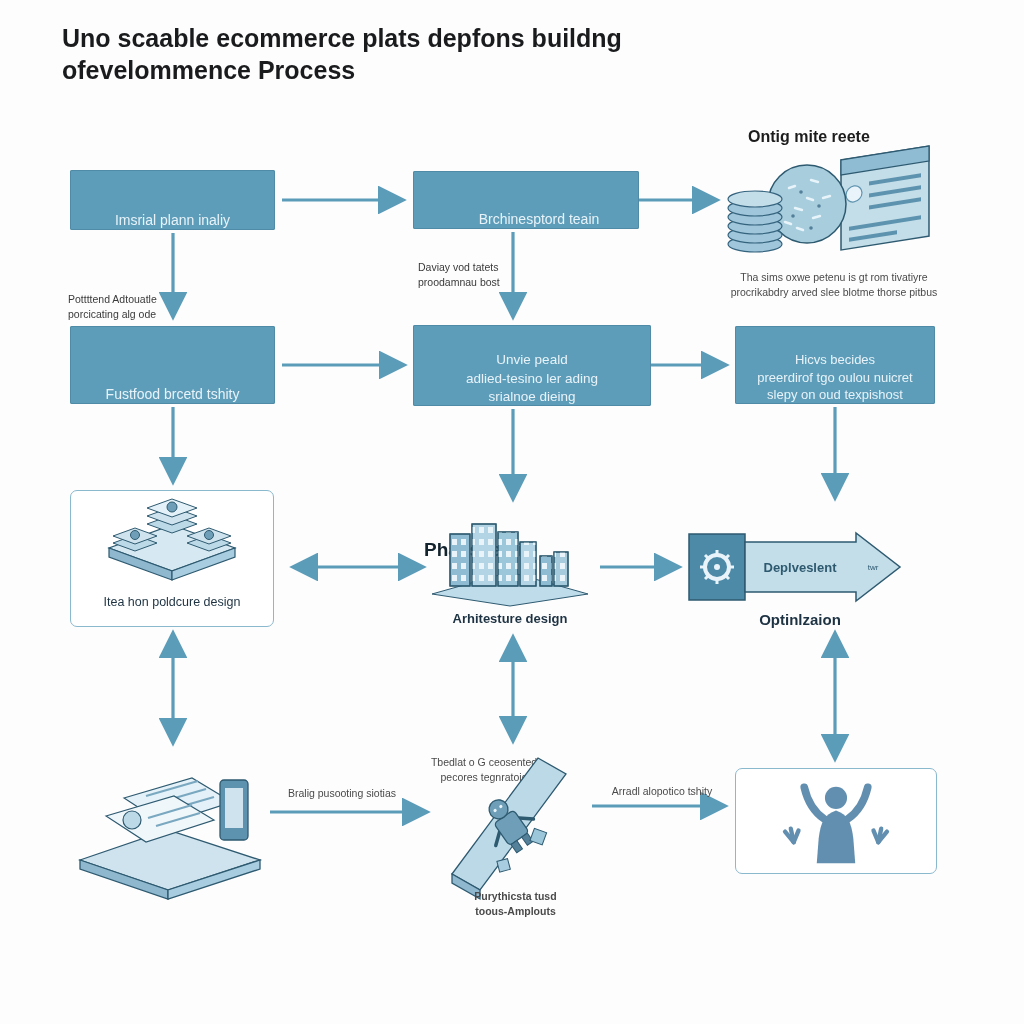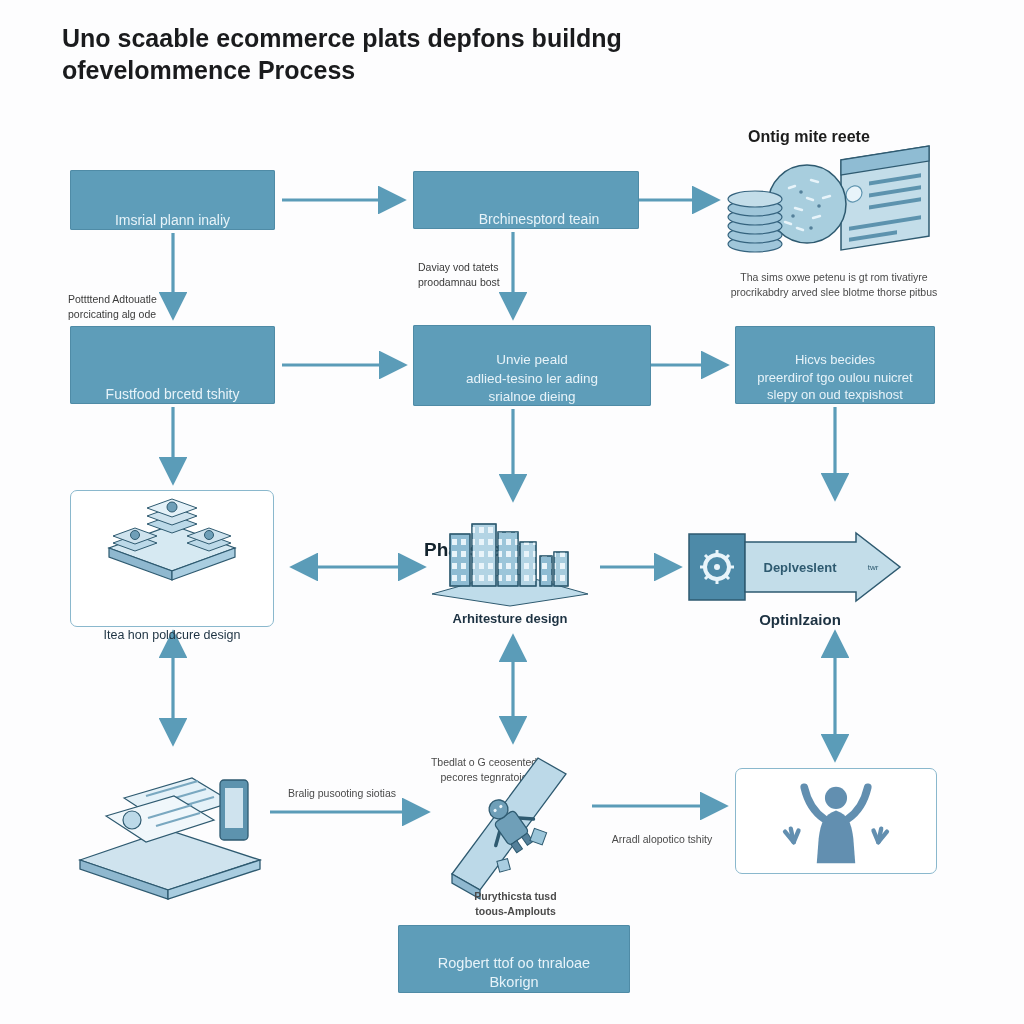--- a/index.html
+++ b/index.html
@@ -159,21 +159,21 @@
         <polygon points="138,33 160,41 138,49 116,41" fill="#cfe3ee"></polygon>
         <circle cx="138" cy="40" r="4.5" fill="#6f9fb8"></circle>
       </g>
       <g stroke="#2e5a70" stroke-width="1">
         <polygon points="101,20 126,29 101,38 76,29" fill="#bcd9e8"></polygon>
         <polygon points="101,12 126,21 101,30 76,21" fill="#cfe3ee"></polygon>
         <polygon points="101,4 126,13 101,22 76,13" fill="#e4f1f8"></polygon>
         <circle cx="101" cy="12" r="5" fill="#6f9fb8"></circle>
       </g>
     </svg>
-    <div class="cap capdark" style="left:0;top:102px;width:202px;font-size:12.5px;margin-top:33px;">Itea hon poldcure design</div>
+    <div class="cap capdark" style="left:0;top:102px;width:202px;font-size:12.5px;">Itea hon poldcure design</div>
   </div>
 
   <div class="bigl" style="left:424px;top:499px;">Phassee bie</div>
 
   <svg class="ill" style="left:432px;top:512px;" width="160" height="95" viewBox="0 0 160 95">
     <defs>
       <pattern id="win" width="9" height="12" patternUnits="userSpaceOnUse">
         <rect x="2" y="3" width="5" height="6" fill="#e9f4fa"></rect>
       </pattern>
     </defs>
@@ -285,37 +285,33 @@
     </g>
     <rect x="92" y="88" width="13" height="13" fill="#9cc6da" stroke="#2e5a70" stroke-width="1" transform="rotate(20 98 94)"></rect>
     <rect x="58" y="118" width="11" height="11" fill="#a9cde0" stroke="#2e5a70" stroke-width="1" transform="rotate(-15 63 123)"></rect>
   </svg>
 
   <div class="cap" style="left:428px;top:889px;width:175px;font-weight:bold;">
     <div>Purythicsta tusd</div>
     <div>toous-Amplouts</div>
   </div>
 
-  <div class="cap" style="left:592px;top:784px;width:140px;margin-top:48px;">Arradl alopotico tshity</div>
+  <div class="cap" style="left:592px;top:784px;width:140px;">Arradl alopotico tshity</div>
 
   <div class="outline-box" style="left:735px;top:768px;width:200px;height:104px;display:flex;align-items:center;justify-content:center;">
     <svg width="200" height="100" viewBox="0 0 200 104">
       <circle cx="100" cy="28" r="11.5" fill="#628fb0"></circle>
       <path d="M100,41 C 88,45 84,53 82,70 L80,96 L120,96 L118,70 C116,53 112,45 100,41 Z" fill="#628fb0"></path>
       <path d="M88,50 C76,42 70,30 67,17" stroke="#628fb0" stroke-width="8" fill="none" stroke-linecap="round"></path>
       <path d="M112,50 C124,42 130,30 133,17" stroke="#628fb0" stroke-width="8" fill="none" stroke-linecap="round"></path>
       <g stroke="#628fb0" stroke-width="4.5" stroke-linecap="round">
         <line x1="56" y1="74" x2="47" y2="63"></line>
           <line x1="56" y1="74" x2="53" y2="60"></line>
           <line x1="56" y1="74" x2="61" y2="62"></line>
         <line x1="144" y1="74" x2="153" y2="63"></line>
           <line x1="144" y1="74" x2="147" y2="60"></line>
           <line x1="144" y1="74" x2="139" y2="62"></line>
       </g>
     </svg>
   </div>
 
-  <div class="fbox" style="left:398px;top:925px;width:232px;height:68px;font-size:14.5px;">
-    <div>Rogbert ttof oo tnraloae</div>
-    <div>Bkorign</div>
-  </div>
 
 </div>
 
 </body></html>

